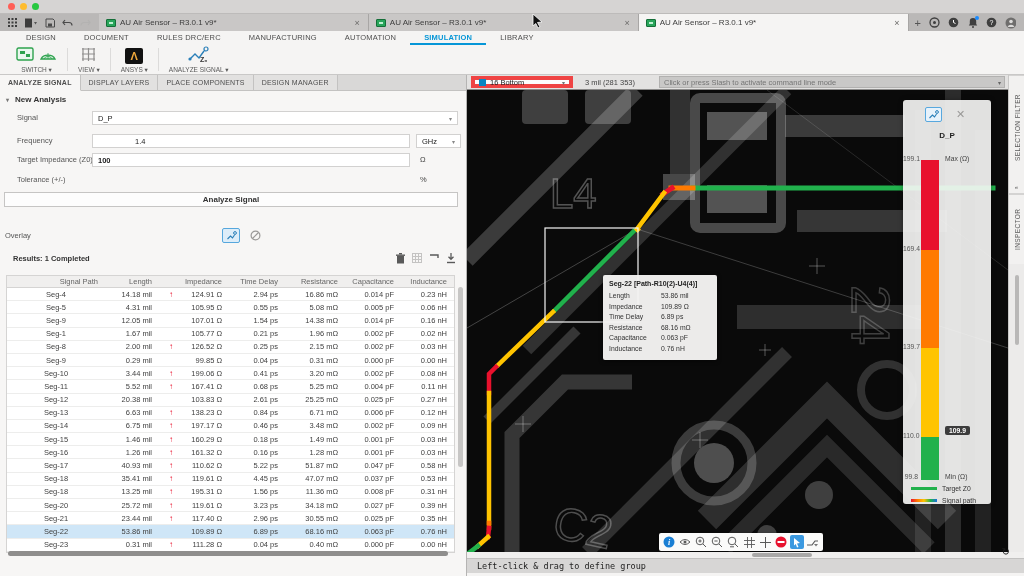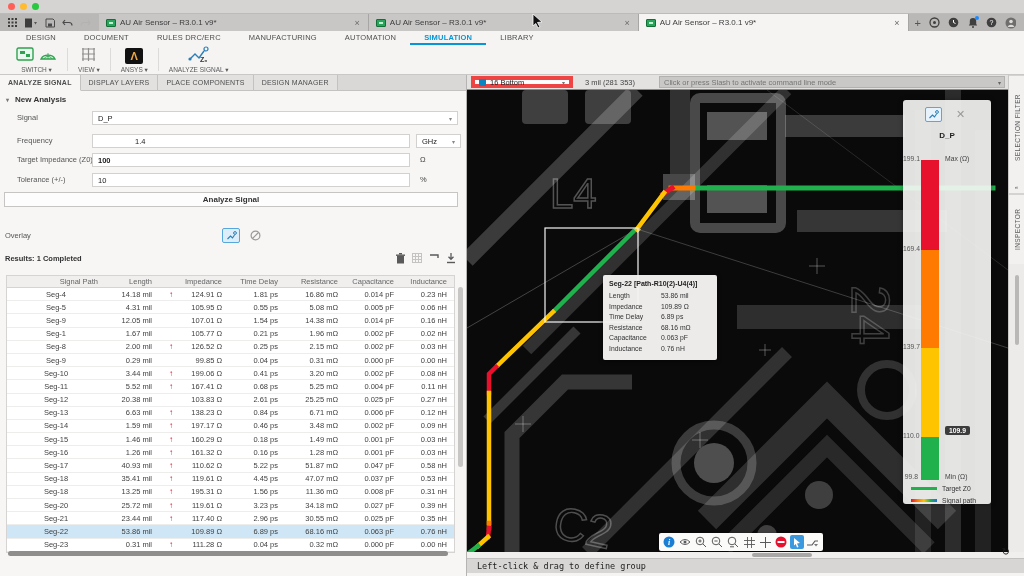--- a/index.html
+++ b/index.html
@@ -53,21 +53,21 @@
   .frow { position:absolute; left:0; right:0; height:14px; }
   .frow .flabel { position:absolute; left:5px; top:2px; font-size:7.5px; color:#555;margin-left:12px; }
   .inputbox { position:absolute; top:0; height:14px; background:#fff; border:1px solid #d2d1d0; font-size:7.5px; color:#222; display:flex; align-items:center; padding:0 5px; }
   .inputbox .caret { margin-left:auto; color:#888; font-size:6px; }
   .unittext { position:absolute; top:2px; font-size:7.5px; color:#444; }
   .bigbtn { position:absolute; left:4px; right:8px; height:15px; background:#fdfdfd; border:1px solid #c6c5c4; font-size:8px; font-weight:bold; color:#333; display:flex; align-items:center; justify-content:center; }
   .overlayrow { position:absolute; left:0; right:0; height:16px; }
   .overlayrow .flabel { position:absolute; left:5px; top:3px; font-size:7.5px; color:#555; }
   .togglebtn { position:absolute; top:0; width:18px; height:15px; display:flex; align-items:center; justify-content:center; border-radius:2px; }
   .togglebtn.on { background:#ddedf9; border:1px solid #56a7dd; }
-  .resultshead { position:absolute; left:0; right:0; height:12px; }
+  .resultshead { position:absolute; left:8px; right:0; height:12px; }
   .resultshead .rstat { position:absolute; left:5px; top:1px; font-size:7.5px; font-weight:bold; color:#333; }
   .rtools { position:absolute; right:10px; top:0; display:flex; gap:7px; }
   .rtools svg { display:block; }
 
   
   .sigtable { position:absolute; left:6px; width:449px; border:1px solid #d5d4d3; background:#fff; }
   .trow { display:grid; grid-template-columns:98px 54px 70px 56px 60px 56px 53px; height:13.2px; border-bottom:1px solid #ededec; align-items:center; background:#fff; }
   .trow.hdr { height:12px; background:#f0efee; border-bottom:1px solid #d5d4d3; }
   .trow.selected { background:#cfe6f7; }
   .cell { font-size:7.5px; color:#3f3f3f; padding-right:7px; text-align:right; white-space:nowrap; overflow:hidden; }
@@ -348,23 +348,20 @@
     <div class="frow" style="top:78px;">
       <span class="flabel">Target Impedance (Z0)</span>
       <div class="inputbox" style="left:92px; width:318px;font-weight:bold;">
         <span>100</span>
       </div>
       <span class="unittext" style="left:420px;">Ω</span>
     </div>
 
     <div class="frow" style="top:98px;">
       <span class="flabel">Tolerance (+/-)</span>
-      <div class="inputbox" style="left:92px; width:318px;">
-        <span>10</span>
-      </div>
       <span class="unittext" style="left:420px;">%</span>
     </div>
 
     <div class="bigbtn" style="top:117px;">Analyze Signal</div>
 
 
     <div class="overlayrow" style="top:153px;">
       <span class="flabel">Overlay</span>
       <div class="togglebtn on" style="left:222px;">
         <svg width="11" height="10">
@@ -422,21 +419,21 @@
           <div class="cell hcol">Resistance</div>
           <div class="cell hcol">Capacitance</div>
           <div class="cell hcol">Inductance</div>
         </div>
       <div>
 
           <div class="trow flagged">
             <div class="cell first">Seg-4</div>
             <div class="cell">14.18 mil</div>
             <div class="cell imp"><span class="arrow">↑</span><span>124.91 Ω</span></div>
-            <div class="cell">1.81 ps</div>
+            <div class="cell">2.94 ps</div>
             <div class="cell">16.86 mΩ</div>
             <div class="cell">0.014 pF</div>
             <div class="cell">0.23 nH</div>
           </div>
 
           <div class="trow">
             <div class="cell first">Seg-5</div>
             <div class="cell">4.31 mil</div>
             <div class="cell imp"><span>105.95 Ω</span></div>
             <div class="cell">0.55 ps</div>
@@ -520,21 +517,21 @@
             <div class="cell">6.63 mil</div>
             <div class="cell imp"><span class="arrow">↑</span><span>138.23 Ω</span></div>
             <div class="cell">0.84 ps</div>
             <div class="cell">6.71 mΩ</div>
             <div class="cell">0.006 pF</div>
             <div class="cell">0.12 nH</div>
           </div>
 
           <div class="trow flagged">
             <div class="cell first">Seg-14</div>
-            <div class="cell">1.59 mil</div>
+            <div class="cell">6.75 mil</div>
             <div class="cell imp"><span class="arrow">↑</span><span>197.17 Ω</span></div>
             <div class="cell">0.46 ps</div>
             <div class="cell">3.48 mΩ</div>
             <div class="cell">0.002 pF</div>
             <div class="cell">0.09 nH</div>
           </div>
 
           <div class="trow flagged">
             <div class="cell first">Seg-15</div>
             <div class="cell">1.46 mil</div>
@@ -613,21 +610,21 @@
             <div class="cell">68.16 mΩ</div>
             <div class="cell">0.063 pF</div>
             <div class="cell">0.76 nH</div>
           </div>
 
           <div class="trow flagged">
             <div class="cell first">Seg-23</div>
             <div class="cell">0.31 mil</div>
             <div class="cell imp"><span class="arrow">↑</span><span>111.28 Ω</span></div>
             <div class="cell">0.04 ps</div>
-            <div class="cell">0.32 mΩ</div>
+            <div class="cell">0.40 mΩ</div>
             <div class="cell">0.000 pF</div>
             <div class="cell">0.00 nH</div>
           </div>
         </div>
     </div>
     <div class="vscroll" style="right:3px; top:212px; height:180px;"></div>
     <div class="hscroll" style="left:8px; width:440px; top:476px;"></div>
   </div>
 
   <div class="rightarea">

